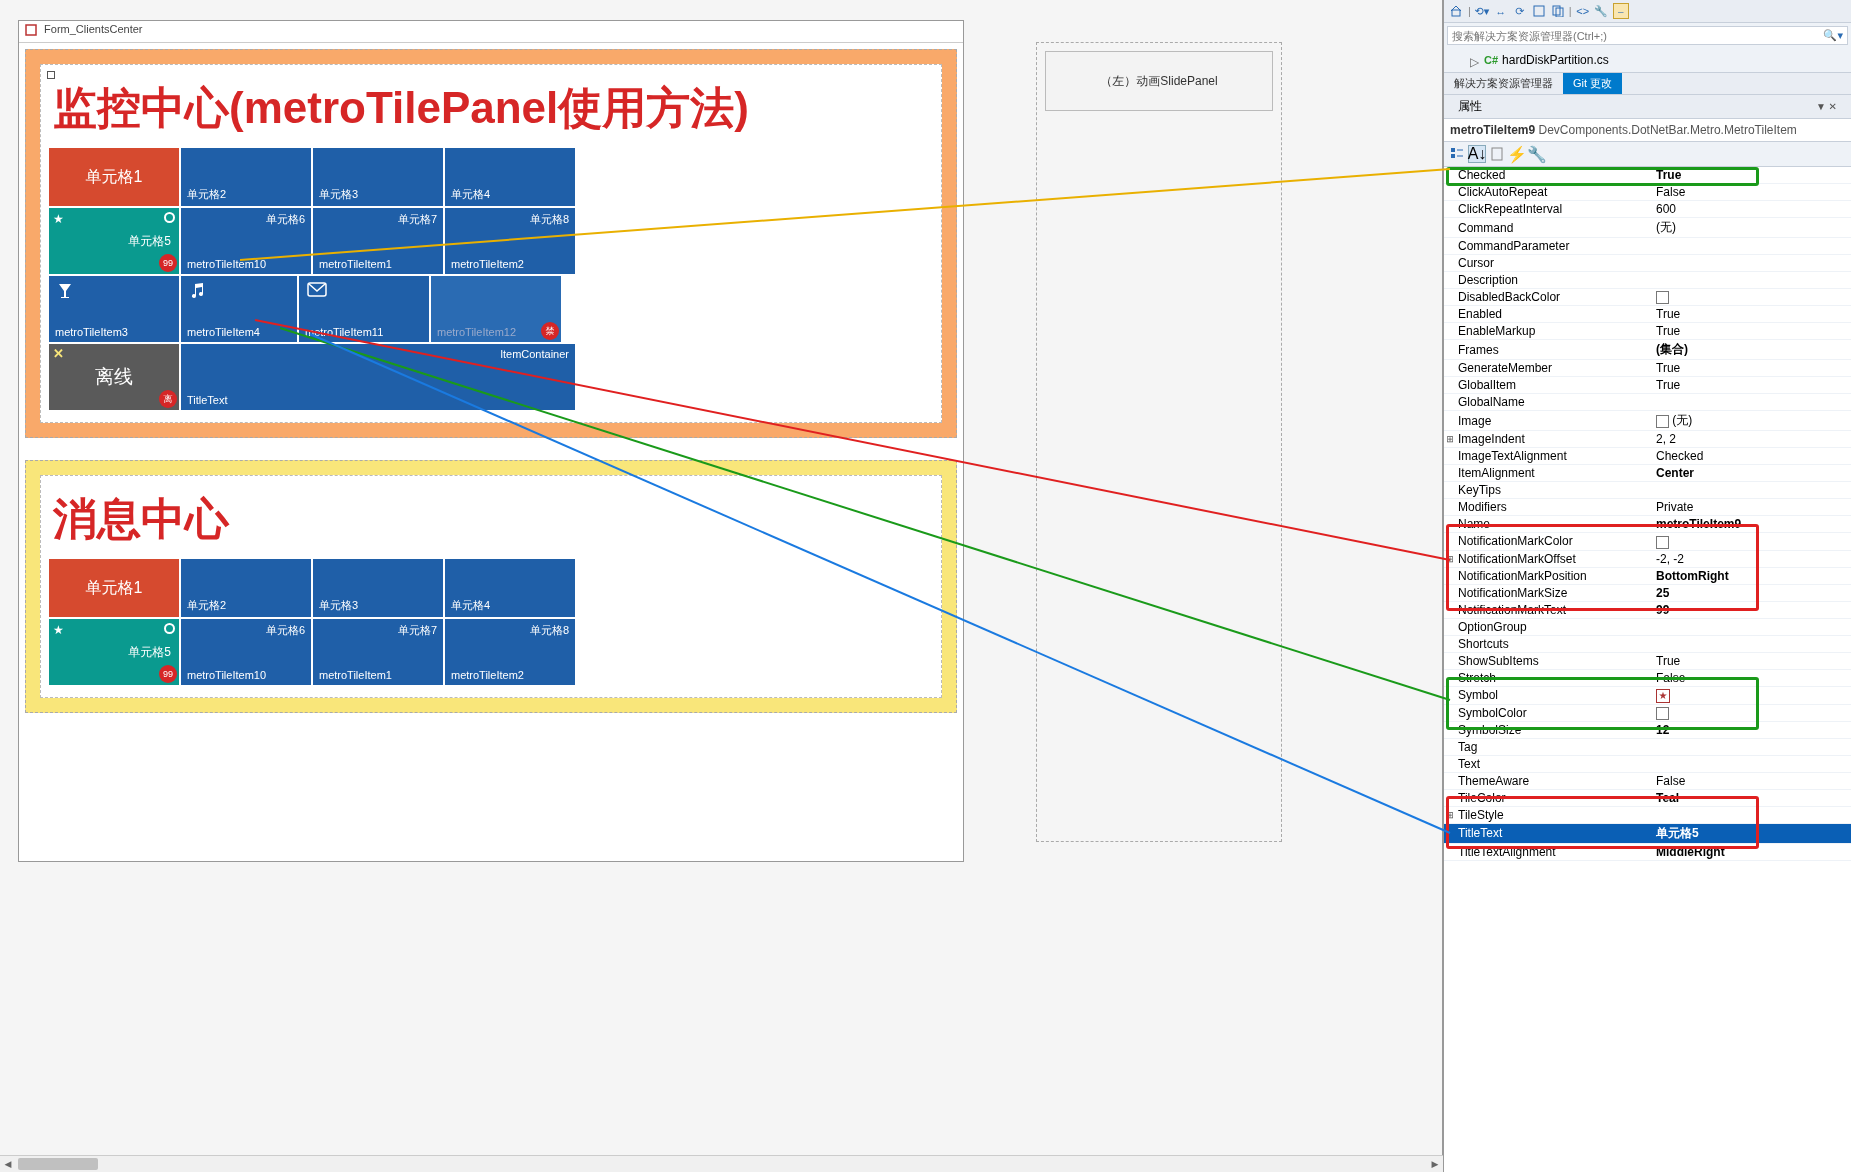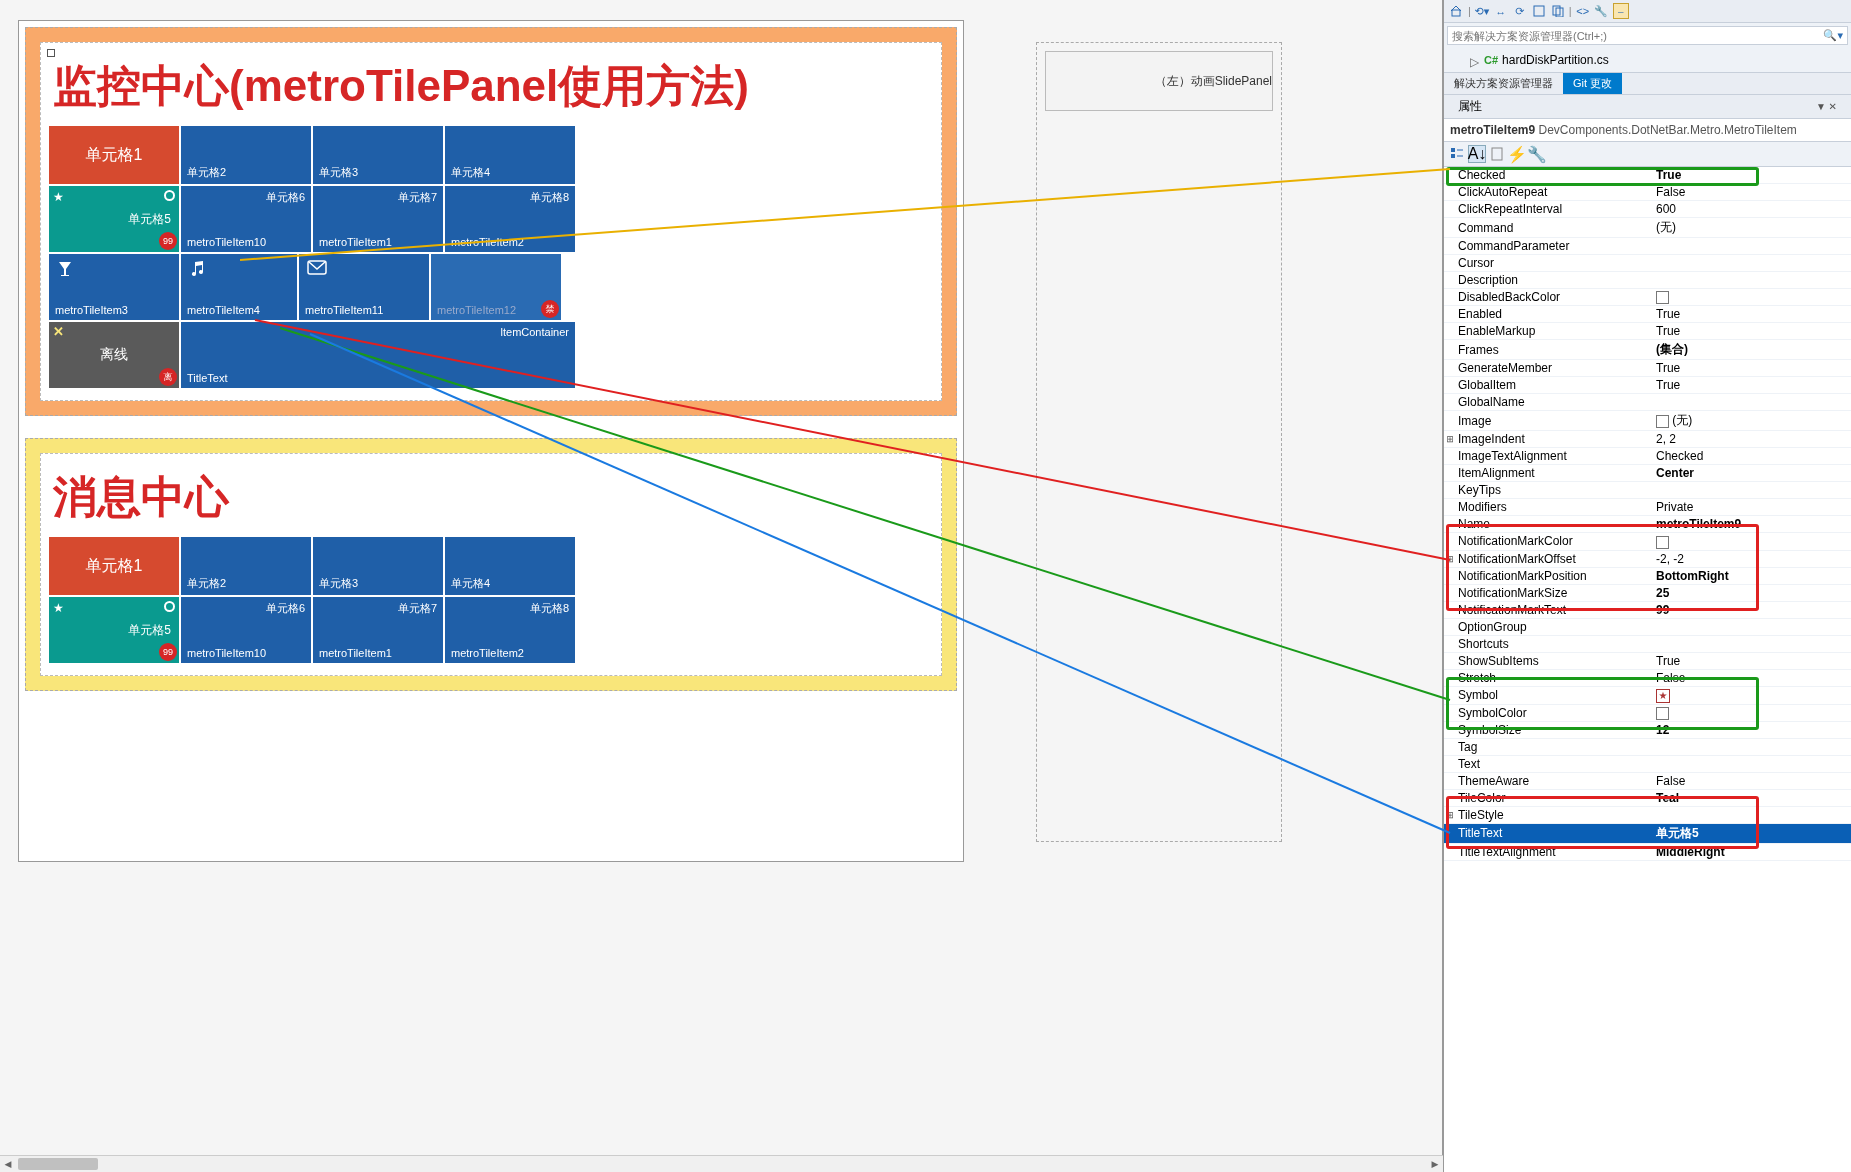--- a/index.html
+++ b/index.html
@@ -32,21 +32,21 @@
   .tile-label-mr { position: absolute; right: 8px; top: 50%; transform: translateY(-50%); font-size: 12px; }
   .badge { position: absolute; width: 18px; height: 18px; border-radius: 50%; background: #d62626; color: #fff; font-size: 9px; display: flex; align-items: center; justify-content: center; }
   .badge.br { right: 2px; bottom: 2px; }
   .star { position: absolute; left: 4px; top: 4px; color: #fff; font-size: 12px; }
   .ring { position: absolute; right: 4px; top: 4px; width: 11px; height: 11px; border: 2px solid #fff; border-radius: 50%; }
   .tile-icon { position: absolute; left: 8px; top: 6px; }
   .xmark { position: absolute; left: 4px; top: 2px; color: #f9e67a; font-size: 13px; font-weight: bold; }
 
   
   .side-col { position: absolute; left: 1036px; top: 42px; width: 246px; border: 1px dashed #aaa; padding: 8px; min-height: 800px; }
-  .side-btn { background: #f3f3f3; border: 1px solid #bbb; height: 60px; display: flex; align-items: center; justify-content: flex-end; font-size: 12px; color: #333; margin-bottom: 18px; }
+  .side-btn { background: #f3f3f3; border: 1px solid #bbb; height: 60px; display: flex; align-items: center; justify-content: center; font-size: 12px; color: #333; margin-bottom: 18px; }
   .dgrid { border: 1px solid #bbb; background: #fff; margin-top: 70px; }
   .dgrid-head { display: flex; background: #f4f4f4; border-bottom: 1px solid #ccc; }
   .dgrid-head div, .dgrid-row div { padding: 4px 8px; font-size: 11px; border-right: 1px solid #ccc; }
   .dgrid-corner { width: 30px; }
   .dgrid-col { width: 92px; }
   .dgrid-row { display: flex; border-bottom: 1px solid #eee; }
   .dgrid-star { width: 30px; color: #555; }
 
   
   .right-pane { width: 408px; background: #eef2f7; border-left: 1px solid #999; display: flex; flex-direction: column; overflow: hidden; }
@@ -92,20 +92,26 @@
   .hscroll .thumb { position: absolute; left: 18px; top: 2px; width: 80px; height: 12px; background: #c0c0c0; border-radius: 2px; }
   .hscroll .arrow { position: absolute; top: 0; width: 16px; height: 16px; display: flex; align-items: center; justify-content: center; color: #666; font-size: 9px; }
 </style>
 </head>
 <body>
 
 <div class="root">
   <div class="designer">
 
     <div class="form-window">
+      <div class="form-title">
+        <svg width="12" height="12">
+            <rect x="1" y="1" width="10" height="10" fill="none" stroke="#b33" stroke-width="1.5"></rect>
+          </svg>
+        <span>Form_ClientsCenter</span>
+      </div>
       <div class="form-body">
 
         <div class="panel-outer">
           <div class="panel-inner">
             <div class="resize-dot"></div>
             <div class="panel-title">监控中心(metroTilePanel使用方法)</div>
             <div id="p1">
                 <div class="tile-row">
                   <div class="tile red" style="width: 130px; height: 58px;">
                     <span class="tile-label-center">单元格1</span>
@@ -161,21 +167,21 @@
                     <span class="tile-label-bl">metroTileItem11</span>
                   </div>
                   <div class="tile dim" style="width: 130px; height: 66px;">
                     <span class="tile-label-bl">metroTileItem12</span>
                     <span class="badge br">禁</span>
                   </div>
                 </div>
                 <div class="tile-row">
                   <div class="tile gray" style="width: 130px; height: 66px;">
                     <span class="xmark">✕</span>
-                    <span class="tile-label-center" style="font-size:14px">离线</span>
+                    <span class="tile-label-center" style="font-size:19px">离线</span>
                     <span class="badge br">离</span>
                   </div>
                   <div class="tile blue" style="width: 394px; height: 66px;">
                     <span class="tile-label-tr">ltemContainer</span>
                     <span class="tile-label-bl">TitleText</span>
                   </div>
                 </div>
               </div>
           </div>
         </div>

